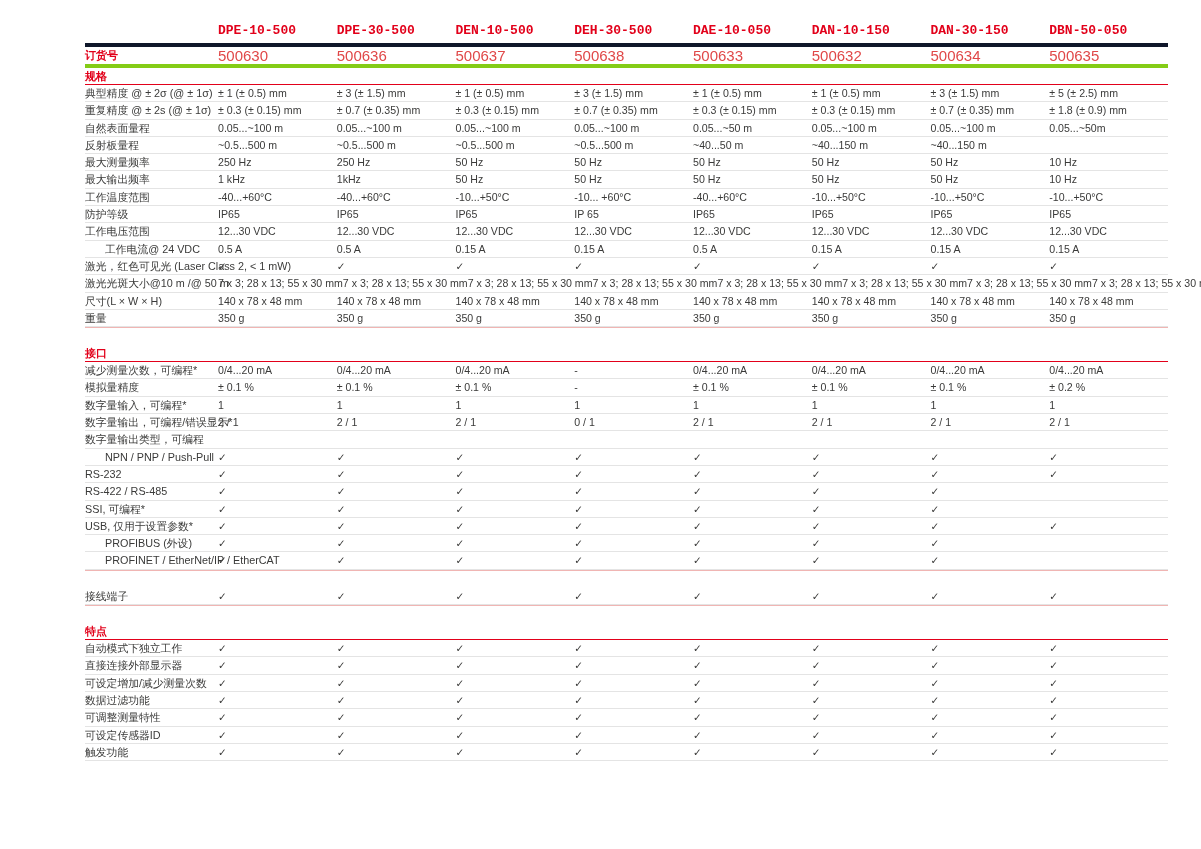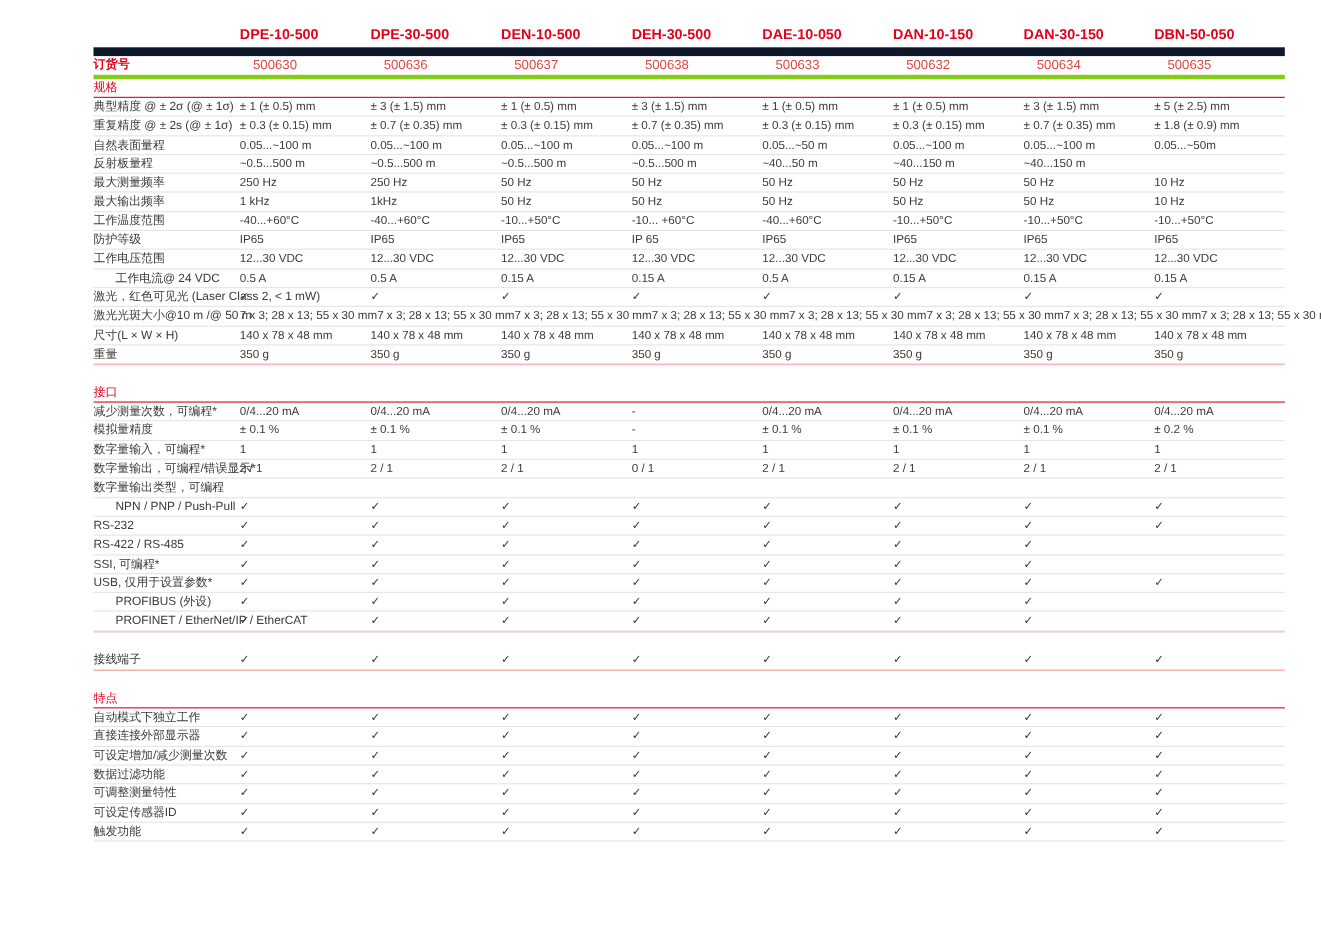--- a/index.html
+++ b/index.html
@@ -19,34 +19,34 @@
   }
   .cell {
     font-size:10.6px;
     line-height:16.3px;
     height:16.3px;
     white-space:nowrap;
     overflow:visible;
   }
 
   
-  .header-row { border-bottom:8px solid #0f172a; padding-bottom:3px; }
+  .header-row { border-bottom:4px solid #0f172a; padding-bottom:3px;font-family:Liberation Mono, monospace; }
   .header-row .cell { height:18px; line-height:18px; }
   .product-name { font-size:13px; font-weight:bold; color:#e2001a; }
 
   
   .order-row { border-bottom:4px solid #84cc16; }
   .order-row .cell { height:17px; line-height:17px; }
   .order-label { font-weight:bold; color:#e2001a; font-size:11px; }
-  .order-no { color:#e04848; font-size:12px;margin-left:12px; }
+  .order-no { color:#e04848; font-size:15px; }
 
   
   .section-gap { height:18px; border-top:1px solid #f0b5b3; }
   .section-title-row { border-bottom:1px solid #e2001a; }
-  .section-title { font-weight:normal; color:#e2001a; font-size:11px; height:16px; line-height:16px; }
+  .section-title { font-weight:bold; color:#e2001a; font-size:11px; height:16px; line-height:16px; }
 
   .data-row { border-bottom:1px solid #e4e4e4; }
   .row-label { font-size:10.8px; color:#3a3a39; }
   .row-label.indent { padding-left:20px; }
   .value-cell { color:#3a3a39; }
   .check { font-size:10.5px; color:#3a3a39; }
 </style>
 </head>
 <body>
 

